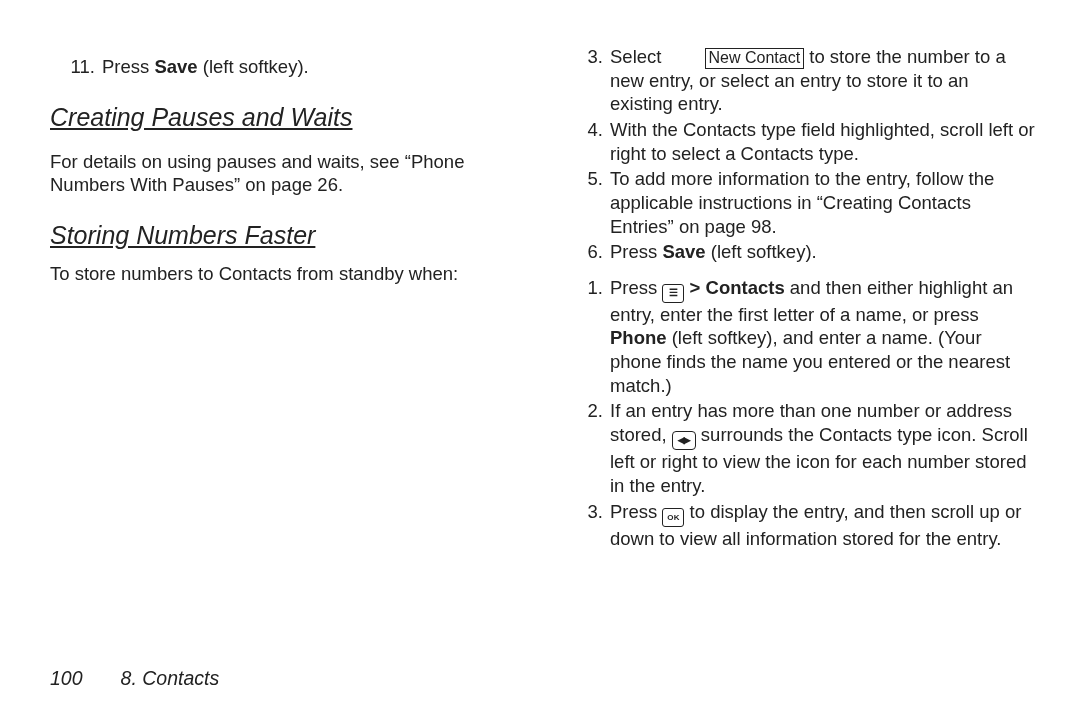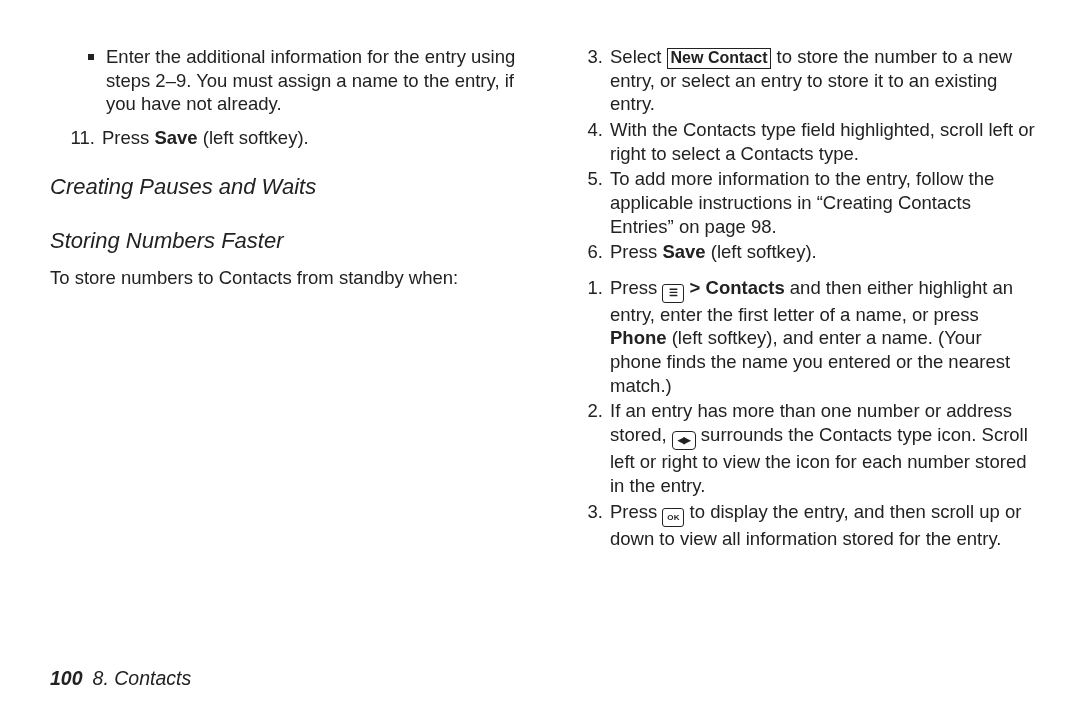--- a/index.html
+++ b/index.html
@@ -44,23 +44,24 @@
   }
   ol {
     margin: 8px 0 0 0;
     padding-left: 54px;
   }
   ol.compact { padding-left: 50px; }
   ol li { padding-left: 2px; margin-top: 2px; }
   .h2 {
     font-style: italic;
     font-weight: 400;
-    font-size: 22px;
+    font-size: 25px;
     margin-top: 24px;
     margin-bottom: 4px;
+    text-decoration: underline;
   }
   .h1 {
     font-style: italic;
     font-weight: 400;
     font-size: 31px;
     margin-top: 22px;
     margin-bottom: 0;
     border-bottom: 3px solid #f7a500;
     padding-bottom: 4px;
     width: 100%;
@@ -95,53 +96,54 @@
     font-size: 9px;
     vertical-align: -2px;
     font-weight: 700;
   }
   .icon-arrows::after { content: "◀▶"; letter-spacing: -1px; }
   .key-label {
     display: inline-block;
     border: 1.3px solid #222;
     padding: 0 3px 1px 3px;
     font-size: 16px;
-    font-weight: 700;
+    font-weight: 400;
     line-height: 1.1;
     vertical-align: 0;
+    margin-left: 38px;
   }
   .footer {
     position: absolute;
     left: 50px;
     bottom: 30px;
     font-style: italic;
     font-size: 19.5px;
   }
-  .footer .pg { font-weight: 700; margin-right: 10px; }
+  .footer .pg { font-weight: 400; margin-right: 38px; }
   .lp { margin-left: 0; }
 </style>
 </head>
 <body>
 
 <div class="page">
 
   <div class="col left">
 
-    <p class="sub-bullet">Enter the additional information for the entry using steps 2–9. You must assign a name to the entry, if you have not already.</p>
 
     <ol start="11" class="compact">
       <li>
         <span>Press </span><span class="bold">Save</span><span> (left softkey).</span>
       </li>
     </ol>
 
     <div class="h2">Creating Pauses and Waits</div>
 
 
 
+    <p class="para lp">For details on using pauses and waits, see “Phone Numbers With Pauses” on page 26.</p>
 
     <div class="h2">Storing Numbers Faster</div>
 
     <p class="lead lp" style="margin-top:8px">To store numbers to Contacts from standby when:</p>
 
 
   </div>
 
   <div class="col">
 

